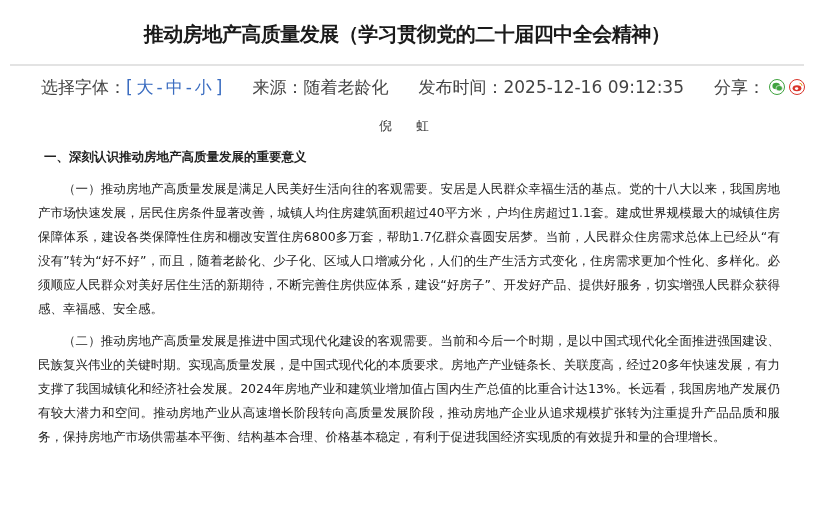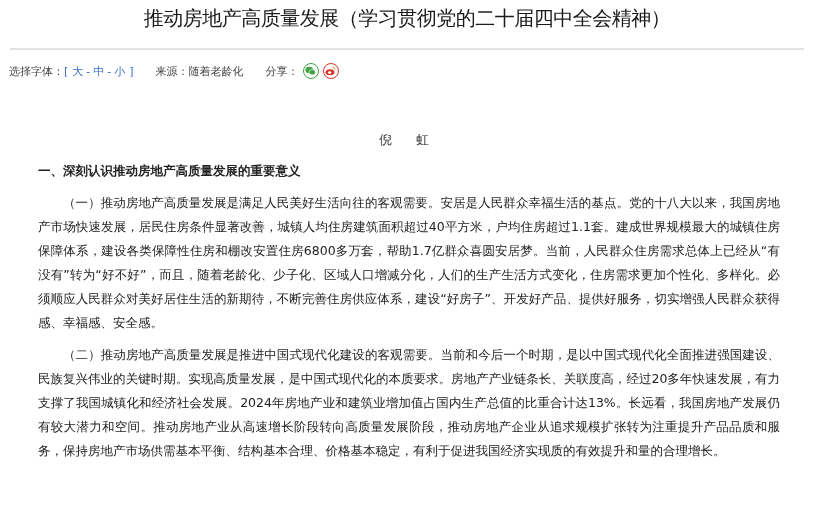--- a/index.html
+++ b/index.html
@@ -3,42 +3,42 @@
 <meta charset="utf-8">
 <style>
   html, body { margin: 0; padding: 0; background: #ffffff; }
   body {
     width: 814px; height: 509px; overflow: hidden;
     font-family: "DejaVu Sans", "Liberation Sans", sans-serif;
     color: #222;
   }
   .page { position: relative; width: 814px; }
   .title {
-    text-align: center; font-size: 20px; font-weight: normal; color: #1a1a1a;
-    margin: 0; padding-top: 0; height: 36px; line-height: 36px; letter-spacing: -0.5px;
+    text-align: center; font-size: 20px; font-weight: bold; color: #1a1a1a;
+    margin: 0; padding-top: 16px; height: 36px; line-height: 36px; letter-spacing: -0.5px;
   }
   .rule { margin: 12px 10px 0 10px; height: 2px; background: #e3e3e3; }
   .meta {
-    display: flex; justify-content: flex-start; align-items: center;
-    font-size: 11px; color: #444; height: 26px; margin-top: 8px; gap: 4px;
+    display: flex; justify-content: flex-end; align-items: center;
+    font-size: 17px; color: #444; height: 26px; margin-top: 8px; gap: 12px;
   }
   .meta .group { display: flex; align-items: center; margin: 0 9px; }
   .meta .fontsel a { color: #3a6cc0; text-decoration: none; cursor: pointer; }
   .meta .fontsel .sep { color: #3a6cc0; margin: 0 3px; }
   .share-icon {
     width: 16px; height: 16px; border-radius: 50%; display: inline-flex;
     align-items: center; justify-content: center; margin-left: 4px; cursor: pointer;
     box-sizing: border-box;
   }
   .share-wechat { border: 1.5px solid #3fa33f; }
   .share-weibo { border: 1.5px solid #d9342b; }
-  .author { text-align: center; font-size: 12.5px; margin-top: 48px; color: #222; letter-spacing: 6px; }
+  .author { text-align: center; font-size: 12.5px; margin-top: 18px; color: #222; letter-spacing: 6px; }
   .content { padding: 0 34px 0 38px; font-size: 12.5px; line-height: 24px; color: #222; margin-top: 10px; }
   .content p { margin: 0 0 8px 0; text-indent: 2em; text-align: justify; }
-  .content h3 { margin: 0 0 8px 0; font-size: 12.5px; font-weight: bold; text-indent: 0; padding-left: 0; }
+  .content h3 { margin: 0 0 8px 6px; font-size: 12.5px; font-weight: bold; text-indent: 0; padding-left: 0; }
 </style>
 </head>
 <body>
 
 <div class="page">
   <h1 class="title">推动房地产高质量发展（学习贯彻党的二十届四中全会精神）</h1>
   <div class="rule"></div>
 
   <div class="meta">
     <div class="group fontsel">
@@ -47,20 +47,24 @@
       <a>大</a>
       <span class="sep">-</span>
       <a>中</a>
       <span class="sep">-</span>
       <a>小</a>
       <span style="margin-left:4px;color:#3a6cc0">]</span>
     </div>
     <div class="group">
       <span>来源：</span>
       <span>随着老龄化</span>
+    </div>
+    <div class="group">
+      <span>发布时间：</span>
+      <span>2025-12-16 09:12:35</span>
     </div>
     <div class="group">
       <span>分享：</span>
       <span class="share-icon share-wechat">
         <svg width="11" height="10" viewBox="0 0 11 10">
           <ellipse cx="4.2" cy="4" rx="3.8" ry="3.2" fill="#3fa33f"></ellipse>
           <ellipse cx="7.2" cy="6.2" rx="3.2" ry="2.7" fill="#3fa33f" stroke="#fff" stroke-width="0.6"></ellipse>
         </svg>
       </span>
       <span class="share-icon share-weibo">

